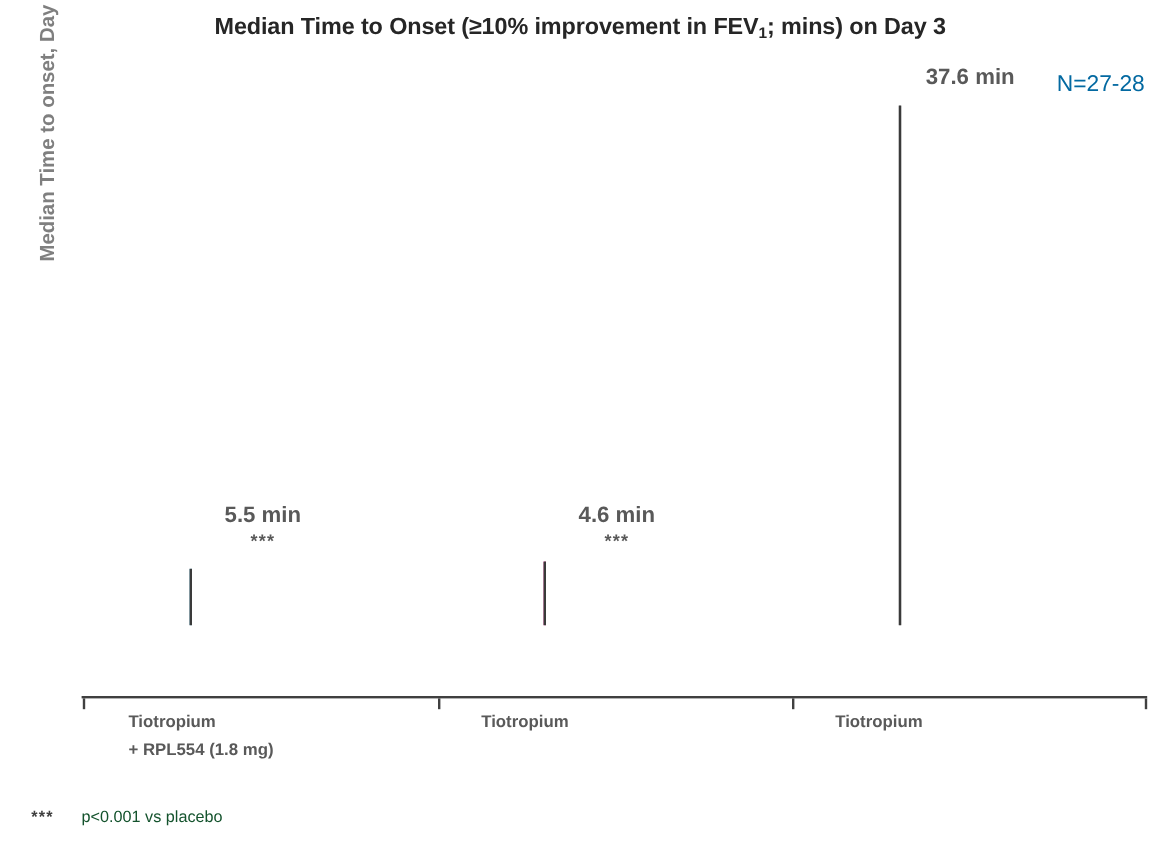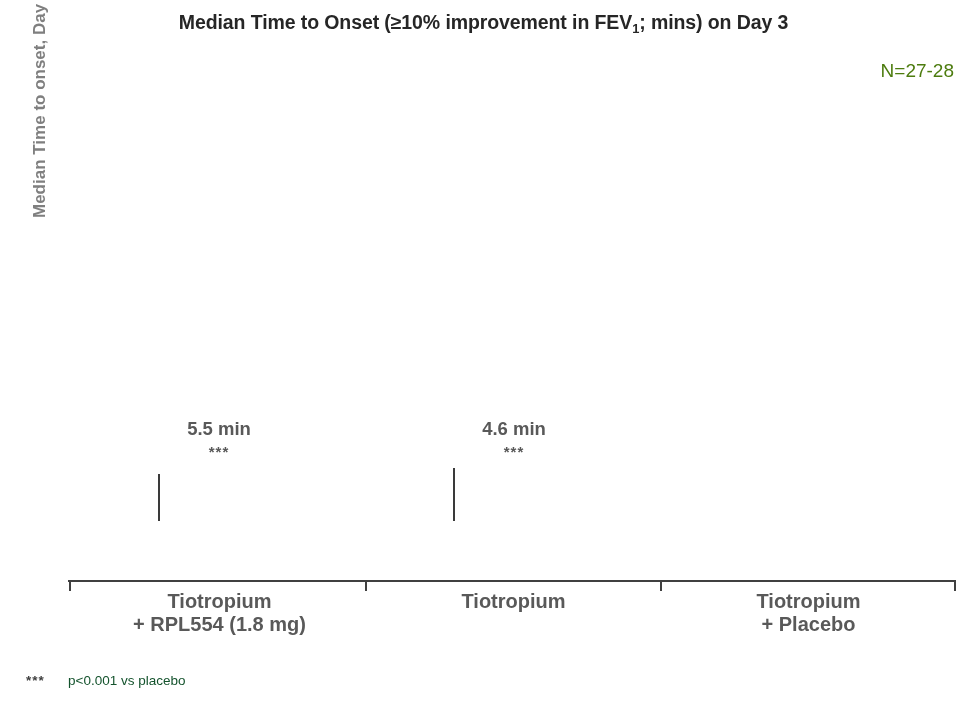--- a/index.html
+++ b/index.html
@@ -41,21 +41,21 @@
     position: relative;
     top: 4px;
   }
 
   
   .n-label {
     position: absolute;
     top: 60px;
     right: 13px;
     font-size: 19px;
-    color: #4d7c0f;
+    color: #0369a1;
     white-space: nowrap;
   }
 
   
   .y-axis-title {
     position: absolute;
     left: 22px;
     top: 182px;
     width: 340px;
     height: 36px;
@@ -115,22 +115,22 @@
     font-weight: bold;
     color: #595959;
     letter-spacing: 1px;
     white-space: nowrap;
   }
 
   
   .cat-label {
     position: absolute;
     top: 590px;
-    text-align: center;
-    font-size: 20px;
+    text-align: left;
+    font-size: 14px;
     font-weight: bold;
     color: #595959;
     line-height: 23px;
     white-space: nowrap;
   }
   .cat-label span { display: block; }
 
   
   .footnote {
     position: absolute;
@@ -168,35 +168,39 @@
     <div class="bar-sig" style="top:443px;">***</div>
     <div class="bar" style="height:47px; background:#4a9bbd;"></div>
   </div>
 
   <div class="bar-group" style="left:453px; width:122px;">
     <div class="bar-value" style="top:418px;">4.6 min</div>
     <div class="bar-sig" style="top:443px;">***</div>
     <div class="bar" style="height:53px; background:#ce1a7e;"></div>
   </div>
 
+  <div class="bar-group" style="left:749px; width:119px;">
+    <div class="bar-value" style="top:53px;">37.6 min</div>
+    <div class="bar-sig" style="top:78px;"></div>
+    <div class="bar" style="height:433px; background:#9a9a9a;"></div>
+  </div>
 
   <div class="axis-line"></div>
   <div class="axis-tick" style="left:69px;"></div>
   <div class="axis-tick" style="left:365px;"></div>
   <div class="axis-tick" style="left:660px;"></div>
   <div class="axis-tick" style="left:954px;"></div>
 
   <div class="cat-label" style="left:107px; width:225px;">
     <span>Tiotropium</span>
     <span>+ RPL554 (1.8 mg)</span>
   </div>
   <div class="cat-label" style="left:401px; width:225px;">
     <span>Tiotropium</span>
   </div>
   <div class="cat-label" style="left:696px; width:225px;">
     <span>Tiotropium</span>
-    <span>+ Placebo</span>
   </div>
 
   <div class="footnote">***</div>
   <div class="footnote-text">p&lt;0.001 vs placebo</div>
 
 </div>
 
 </body></html>

